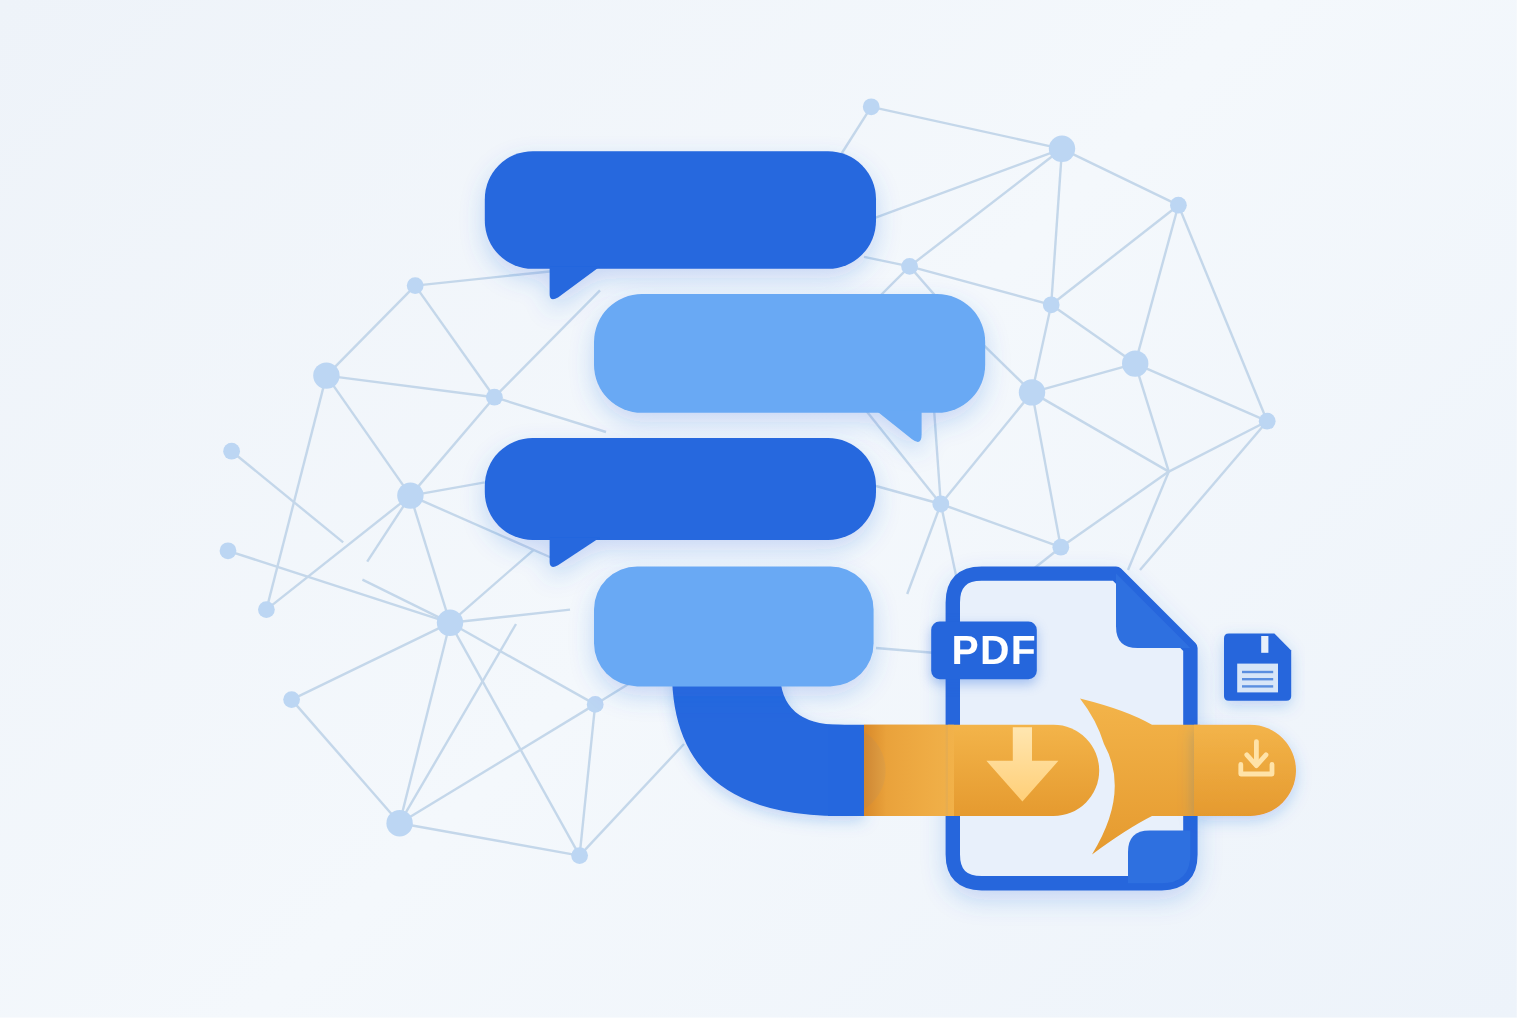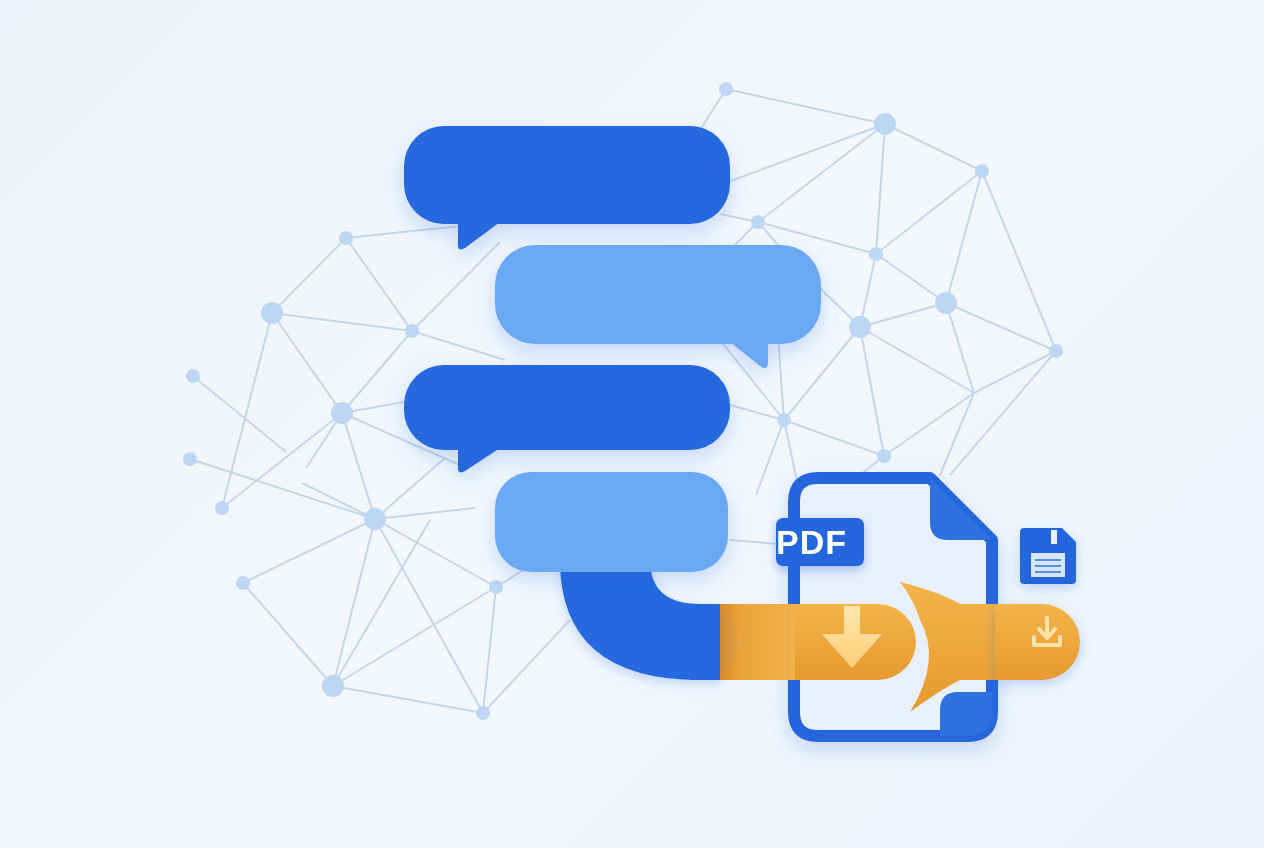--- a/index.html
+++ b/index.html
@@ -2,21 +2,21 @@
 <html><head>
 <meta charset="utf-8">
 <style>
   html,body{margin:0;padding:0;}
   body{width:1264px;height:848px;overflow:hidden;position:relative;
        background:linear-gradient(135deg,#eef3f9 0%,#f4f8fc 50%,#edf3fa 100%);
        font-family:"Liberation Sans",sans-serif;}
   .layer{position:absolute;left:0;top:0;width:1264px;height:848px;}
   .pdf-label{position:absolute;left:776px;top:518px;width:88px;height:48px;
        background:#2566dc;border-radius:7px;color:#fff;font-weight:bold;
-       font-size:34px;line-height:48px;text-align:left;letter-spacing:1px;
+       font-size:34px;line-height:48px;text-align:right;letter-spacing:1px;
        box-shadow:0 4px 10px rgba(37,102,220,.35);}
 </style>
 </head>
 <body>
 
 <svg class="layer" viewBox="0 0 1264 848">
   <g stroke="#c4d7ea" stroke-width="2" fill="none">
 
     <line x1="346" y1="238" x2="272" y2="313"></line>
     <line x1="346" y1="238" x2="412" y2="331"></line>

